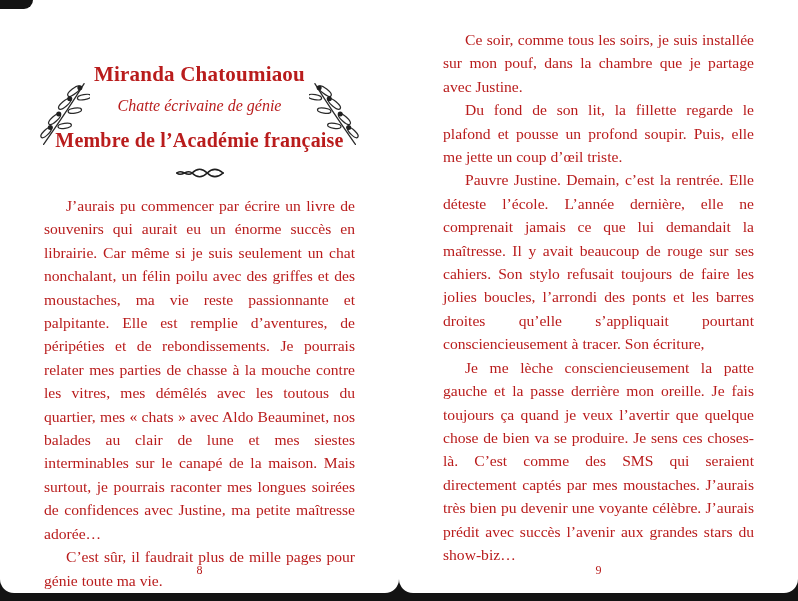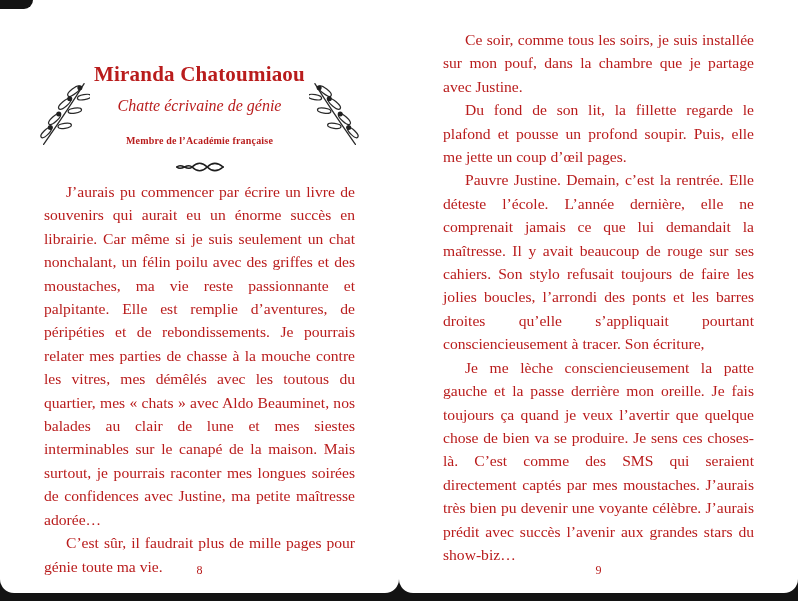--- a/index.html
+++ b/index.html
@@ -14,30 +14,30 @@
   }
   .corner-chip{
     position:absolute;top:0;left:0;width:33px;height:9px;background:#131313;
     border-bottom-right-radius:9px;
   }
   .page-left{padding-top:62px;}
   .page-right{padding-top:28px;}
   .chapter-header{position:relative;text-align:center;margin:0;}
   .book-title{font-size:21px;font-weight:bold;margin:0;letter-spacing:.2px;}
   .book-subtitle{font-style:italic;font-size:16px;margin-top:10px;}
-  .affiliation{font-weight:bold;font-size:10px;margin-top:20px;letter-spacing:.2px;}
+  .affiliation{font-weight:bold;font-size:20px;margin-top:14px;letter-spacing:.2px;}
   .branch{position:absolute;top:18px;}
   .branch-left{left:36px;}
   .branch-right{right:36px;transform:scaleX(-1);}
   .ornament{text-align:center;margin-top:14px;height:16px;}
   .body-text{
     margin:0 44px;text-align:justify;font-size:15.6px;line-height:23.4px;
     hyphens:auto;-webkit-hyphens:auto;
   }
-  .page-left .body-text{margin-top:4px;}
+  .page-left .body-text{margin-top:12px;}
   .body-text p{margin:0;text-indent:22px;}
   .page-number{
     position:absolute;bottom:15px;left:0;right:0;text-align:center;font-size:12px;
   }
 </style>
 </head>
 <body>
 
 <div class="screen">
   <div class="spread">
@@ -101,21 +101,21 @@
         <p>C’est sûr, il faudrait plus de mille pages pour génie toute ma vie.</p>
       </div>
 
       <div class="page-number">8</div>
       <div class="corner-chip"></div>
     </section>
 
     <section class="page page-right">
       <div class="body-text">
         <p>Ce soir, comme tous les soirs, je suis installée sur mon pouf, dans la chambre que je partage avec Justine.</p>
-        <p>Du fond de son lit, la fillette regarde le plafond et pousse un profond soupir. Puis, elle me jette un coup d’œil pages.</p>
+        <p>Du fond de son lit, la fillette regarde le plafond et pousse un profond soupir. Puis, elle me jette un coup d’œil triste.</p>
         <p>Pauvre Justine. Demain, c’est la rentrée. Elle déteste l’école. L’année dernière, elle ne comprenait jamais ce que lui demandait la maîtresse. Il y avait beaucoup de rouge sur ses cahiers. Son stylo refusait toujours de faire les jolies boucles, l’arrondi des ponts et les barres droites qu’elle s’appliquait pourtant consciencieusement à tracer. Son écriture,</p>
         <p>Je me lèche consciencieusement la patte gauche et la passe derrière mon oreille. Je fais toujours ça quand je veux l’avertir que quelque chose de bien va se produire. Je sens ces choses-là. C’est comme des SMS qui seraient directement captés par mes moustaches. J’aurais très bien pu devenir une voyante célèbre. J’aurais prédit avec succès l’avenir aux grandes stars du show-biz…</p>
       </div>
       <div class="page-number">9</div>
     </section>
 
   </div>
 </div>
 
 </body></html>

